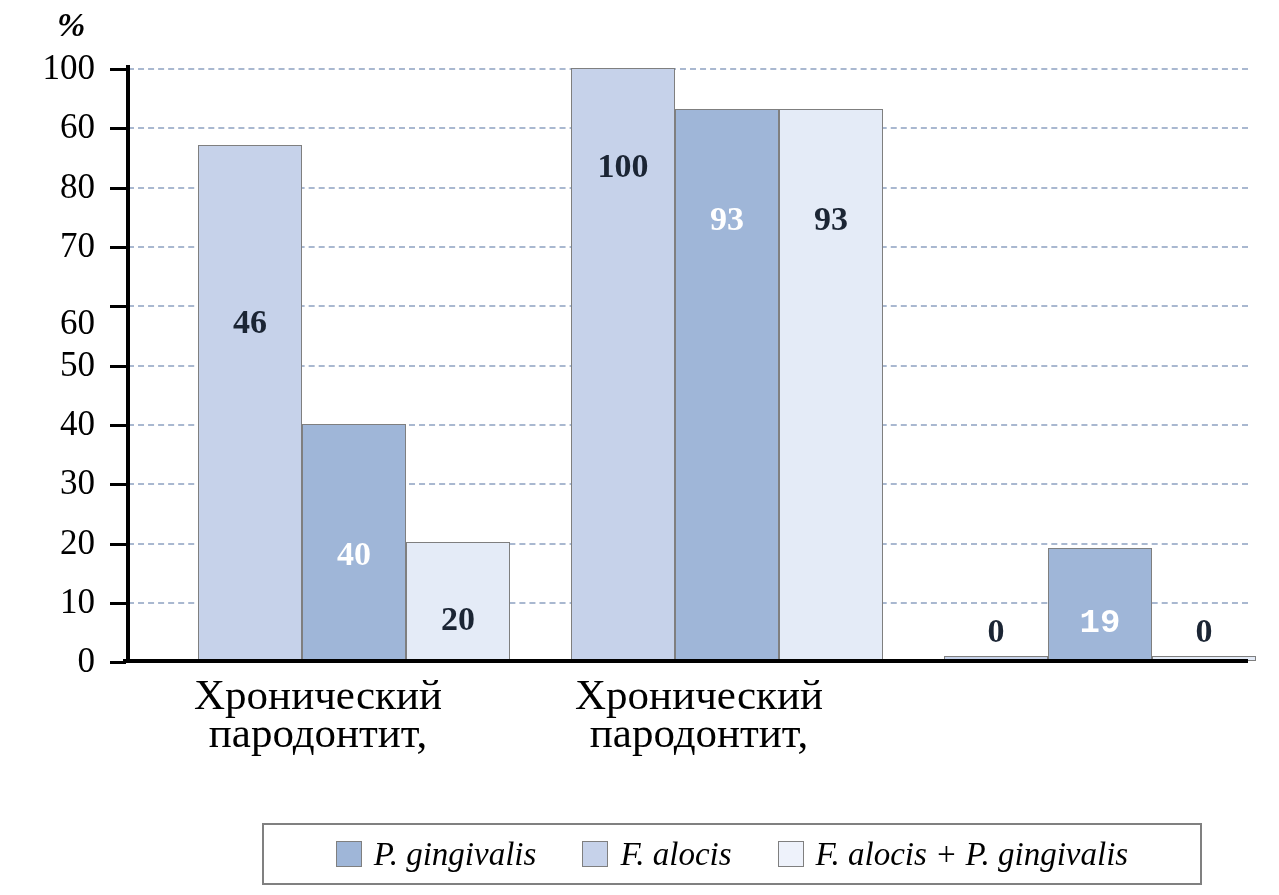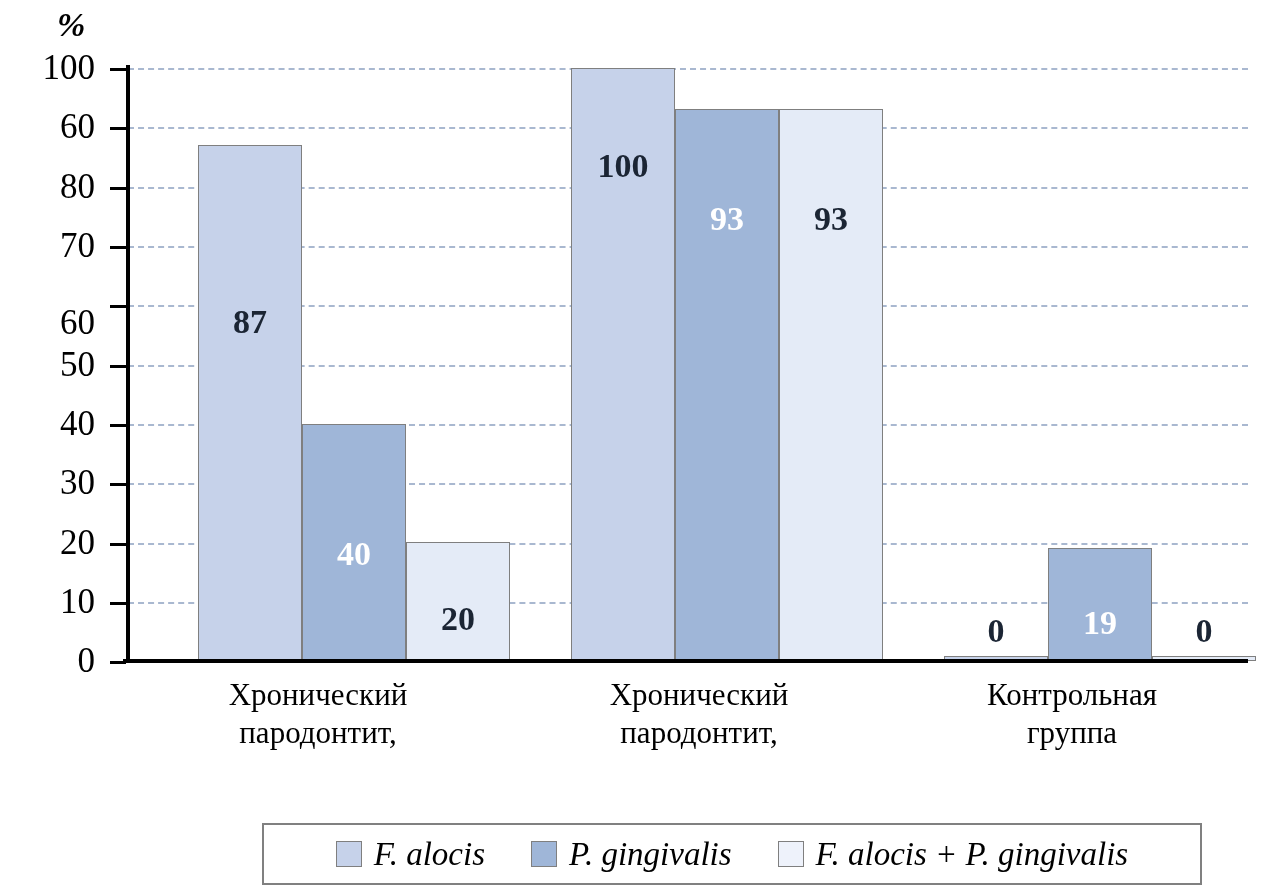--- a/index.html
+++ b/index.html
@@ -100,21 +100,21 @@
     line-height: 34px;
     white-space: nowrap;
   }
   .bar-value.dark  { color: #1b2534; }
   .bar-value.light { color: #ffffff; }
 
   
   .x-label {
     position: absolute;
     text-align: center;
-    font-size: 31px;
+    font-size: 43px;
     line-height: 38px;
   }
   .x-label i { font-style: italic; }
 
   
   .legend {
     position: absolute;
     left: 262px;
     top: 823px;
     width: 940px;
@@ -190,67 +190,63 @@
     <div class="tick-left" style="top:356px;"></div>
     <div class="tick-left" style="top:415px;"></div>
     <div class="tick-left" style="top:475px;"></div>
     <div class="tick-left" style="top:534px;"></div>
     <div class="tick-left" style="top:593px;"></div>
 
     <div class="bar s0" style="left:70px;  width:104px; height:516px;"></div>
     <div class="bar s1" style="left:174px; width:104px; height:237px;"></div>
     <div class="bar s2" style="left:278px; width:104px; height:119px;"></div>
 
-    <div class="bar-value dark" style="left:70px;  width:104px; bottom:322px;">87</div>
+    <div class="bar-value dark" style="left:70px;  width:104px; bottom:322px;">46</div>
     <div class="bar-value light" style="left:174px; width:104px; bottom:90px;">40</div>
     <div class="bar-value dark" style="left:278px; width:104px; bottom:25px;">20</div>
 
     <div class="bar s0" style="left:443px; width:104px; height:593px;"></div>
     <div class="bar s1" style="left:547px; width:104px; height:552px;"></div>
     <div class="bar s2" style="left:651px; width:104px; height:552px;"></div>
 
     <div class="bar-value dark" style="left:443px; width:104px; bottom:478px;">100</div>
     <div class="bar-value light" style="left:547px; width:104px; bottom:425px;">93</div>
     <div class="bar-value dark" style="left:651px; width:104px; bottom:425px;">93</div>
 
     <div class="bar s0" style="left:816px;  width:104px; height:5px;"></div>
     <div class="bar s1" style="left:920px;  width:104px; height:113px;"></div>
     <div class="bar s2" style="left:1024px; width:104px; height:5px;"></div>
 
     <div class="bar-value dark" style="left:816px;  width:104px; bottom:13px;">0</div>
-    <div class="bar-value light" style="left:920px;  width:104px; bottom:21px;">19</div>
+    <div class="bar-value light" style="left:920px;  width:104px; bottom:21px;font-family:Liberation Mono, monospace;">19</div>
     <div class="bar-value dark" style="left:1024px; width:104px; bottom:13px;">0</div>
 
     <div class="axis-y"></div>
     <div class="axis-x"></div>
   </div>
 
   <div class="x-label" style="left:128px; top:676px; width:380px;">
     <div>Хронический</div>
     <div>пародонтит,</div>
   </div>
 
   <div class="x-label" style="left:509px; top:676px; width:380px;">
     <div>Хронический</div>
     <div>пародонтит,</div>
   </div>
 
-  <div class="x-label" style="left:882px; top:676px; width:380px;">
-    <div>Контрольная</div>
-    <div>группа</div>
-  </div>
 
   <div class="legend">
+    <div class="legend-item">
+      <span class="swatch s1"></span>
+      <span class="legend-text">P. gingivalis</span>
+    </div>
     <div class="legend-item">
       <span class="swatch s0"></span>
       <span class="legend-text">F. alocis</span>
     </div>
     <div class="legend-item">
-      <span class="swatch s1"></span>
-      <span class="legend-text">P. gingivalis</span>
-    </div>
-    <div class="legend-item">
       <span class="swatch s2"></span>
       <span class="legend-text">F. alocis + P. gingivalis</span>
     </div>
   </div>
 
 </div>
 
 </body></html>

